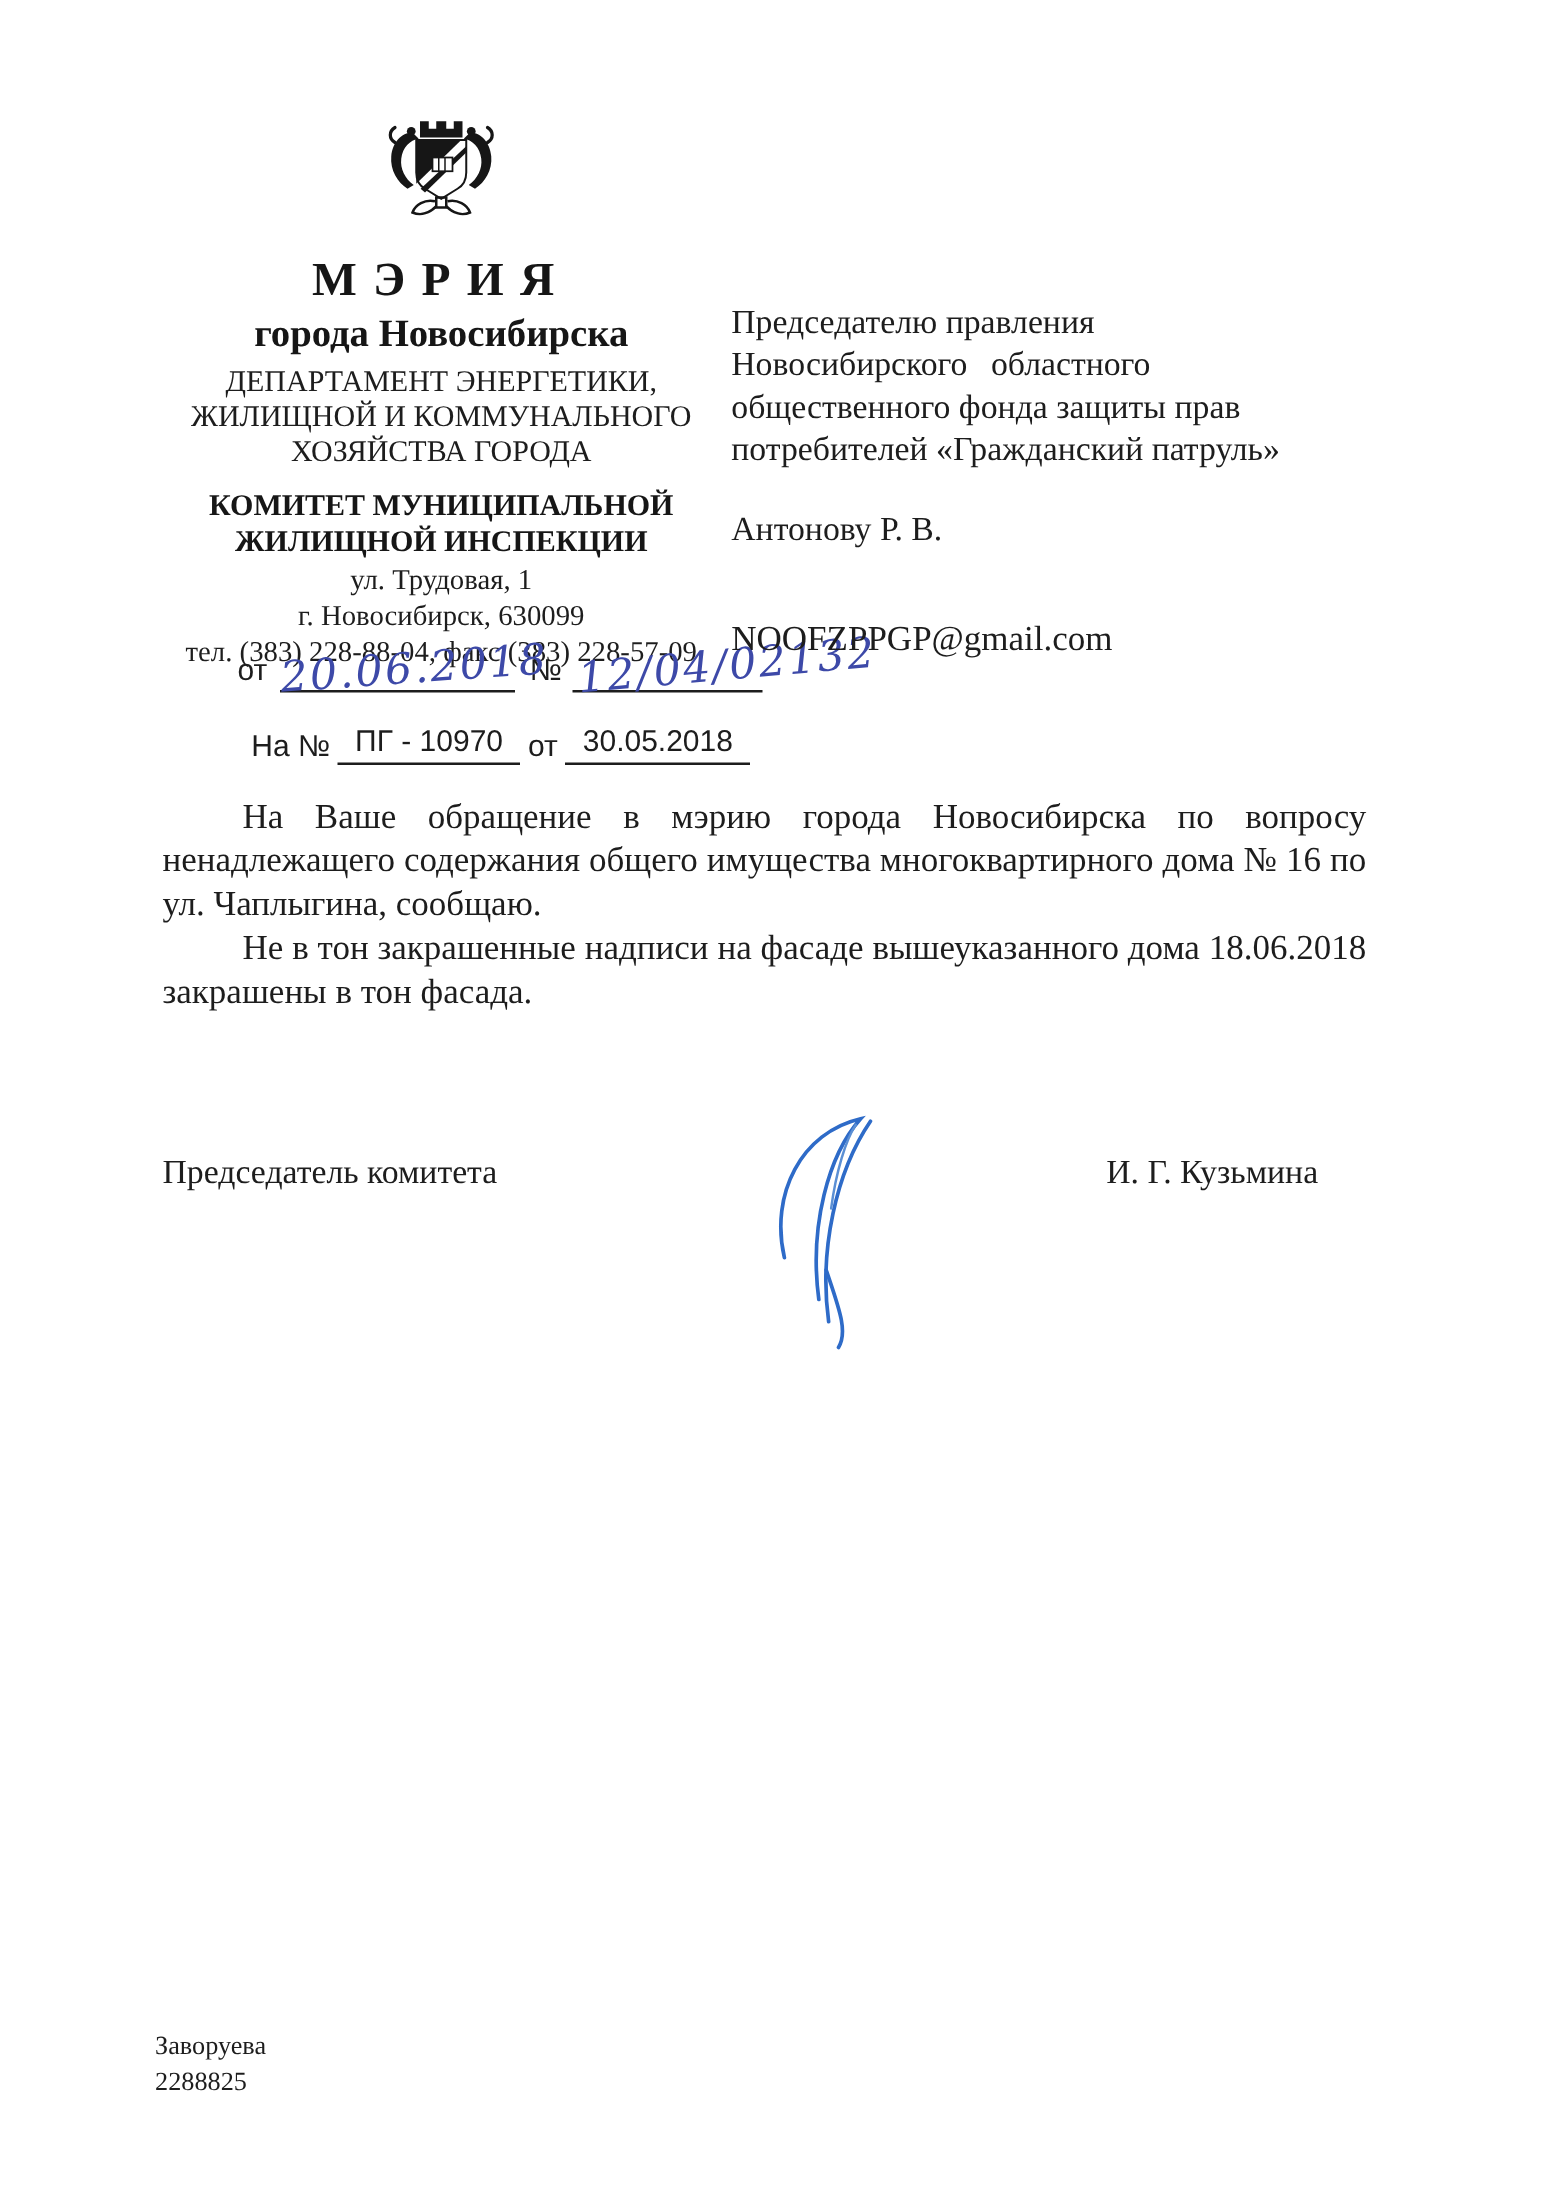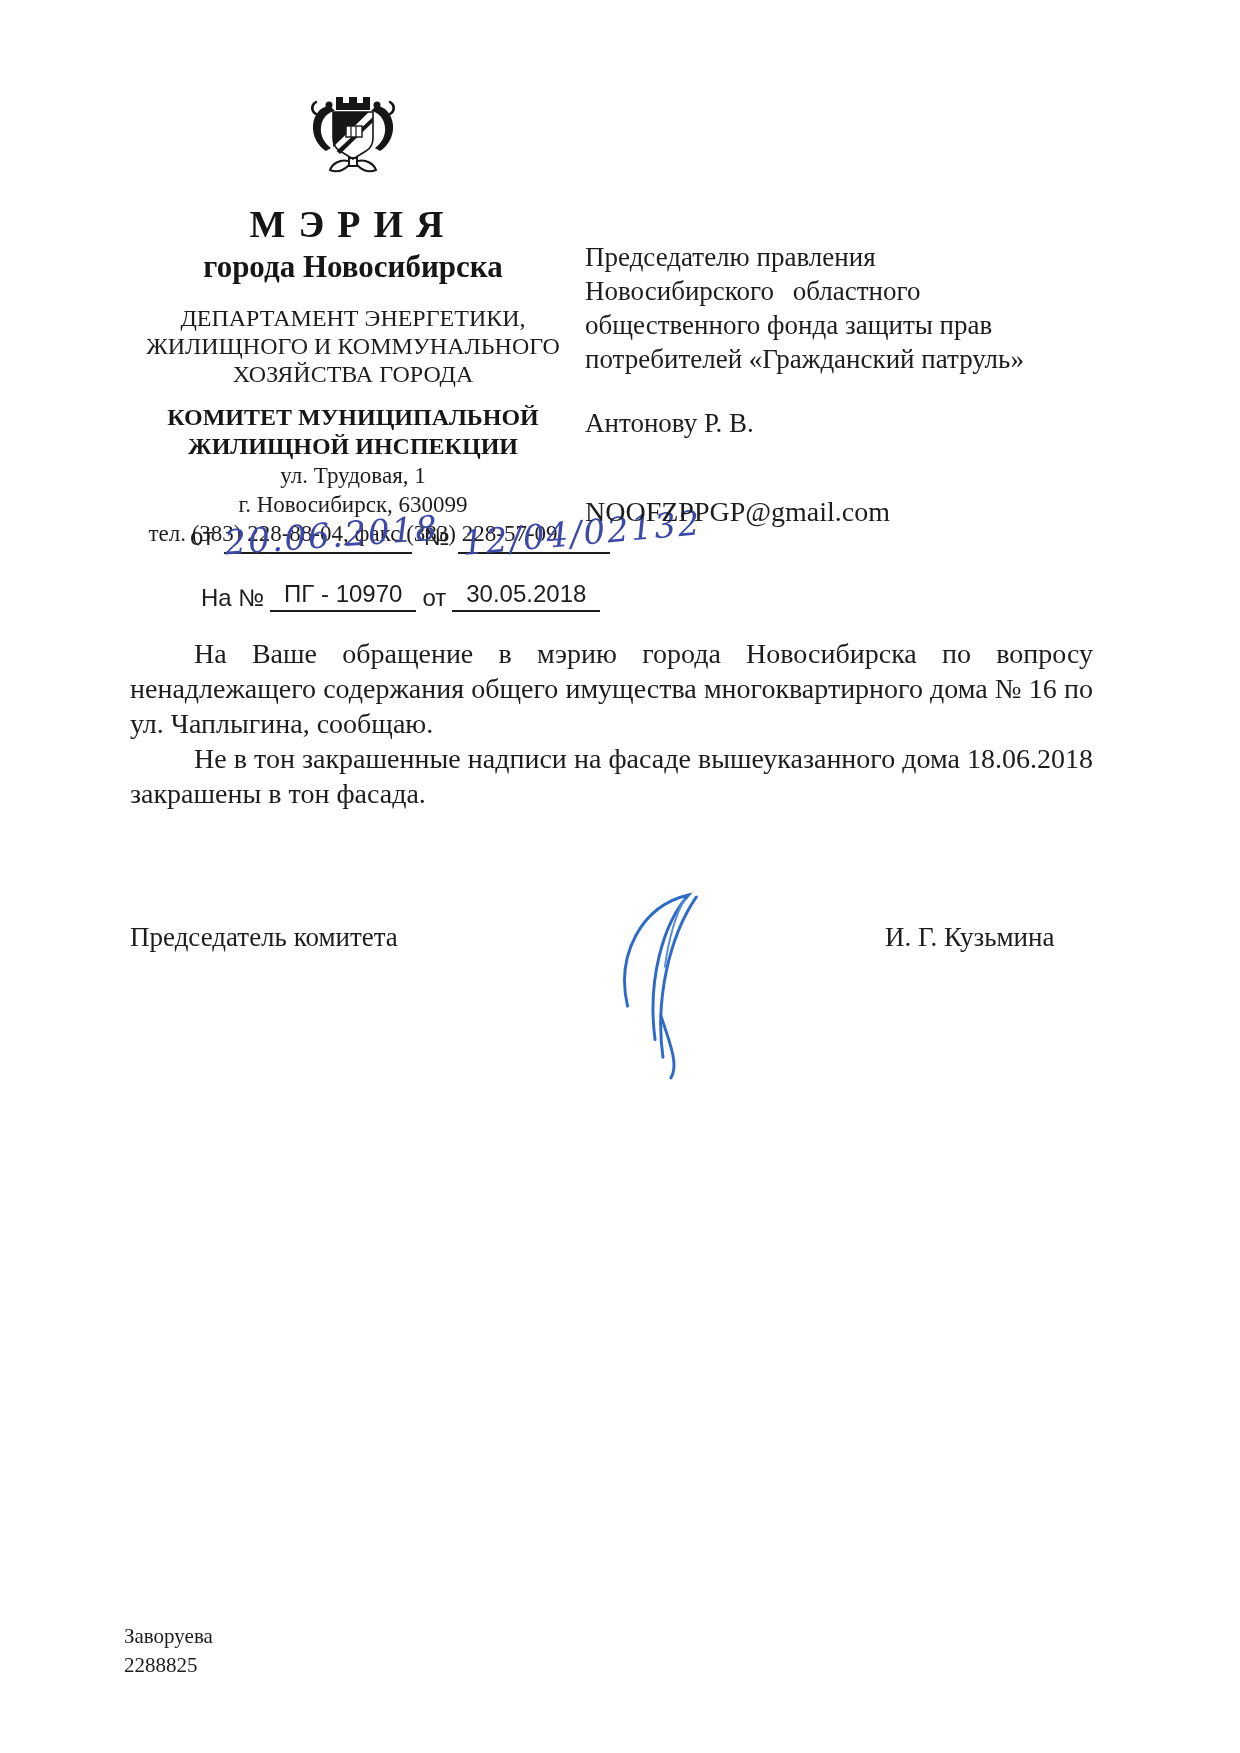--- a/index.html
+++ b/index.html
@@ -18,21 +18,21 @@
   .letterhead {
     position: absolute;
     left: 118px;
     top: 90px;
     width: 470px;
     text-align: center;
   }
   .emblem { display: block; margin: 0 auto 10px auto; }
   .org1 { font-size: 38px; font-weight: bold; letter-spacing: 13px; color: #161616; }
   .org2 { font-size: 31px; font-weight: bold; margin-top: 3px; color: #161616; }
-  .dept  { font-size: 24px; line-height: 28px; margin-top: 19px; }
+  .dept  { font-size: 24px; line-height: 28px; margin-top: 7px; }
   .committee { font-size: 24px; font-weight: bold; line-height: 29px; margin-top: 15px; color: #161616; }
   .addr { font-size: 23px; line-height: 29px; }
 
   
   .ref-row1 {
     position: absolute; left: 190px; top: 512px;
     font-family: "Liberation Sans", sans-serif; font-size: 24px;
     display: flex; align-items: flex-end;
   }
   .ref-row1 .lbl { padding-bottom: 3px; }
@@ -122,21 +122,21 @@
         <path d="M45 70 c-8 -2 -16 3 -18 9 c7 3 14 0 19 -5"></path>
         <path d="M55 70 c8 -2 16 3 18 9 c-7 3 -14 0 -19 -5"></path>
         <rect x="46" y="67" width="8" height="8"></rect>
       </g>
     </svg>
 
     <div class="org1">МЭРИЯ</div>
     <div class="org2">города Новосибирска</div>
     <div class="dept">
       <div>ДЕПАРТАМЕНТ ЭНЕРГЕТИКИ,</div>
-      <div>ЖИЛИЩНОГО И КОММУНАЛЬНОГО</div>
+      <div>ЖИЛИЩНОЙ И КОММУНАЛЬНОГО</div>
       <div>ХОЗЯЙСТВА ГОРОДА</div>
     </div>
     <div class="committee">
       <div>КОМИТЕТ МУНИЦИПАЛЬНОЙ</div>
       <div>ЖИЛИЩНОЙ ИНСПЕКЦИИ</div>
     </div>
     <div class="addr">
       <div>ул. Трудовая, 1</div>
       <div>г. Новосибирск, 630099</div>
       <div>тел. (383) 228-88-04, факс (383) 228-57-09</div>

